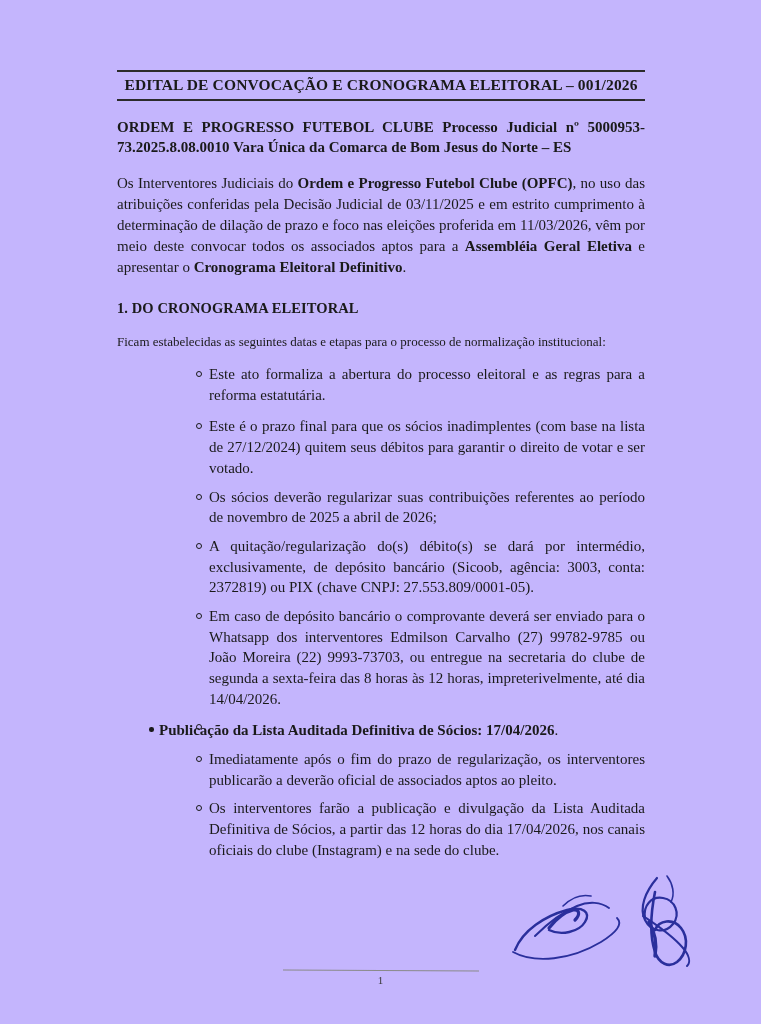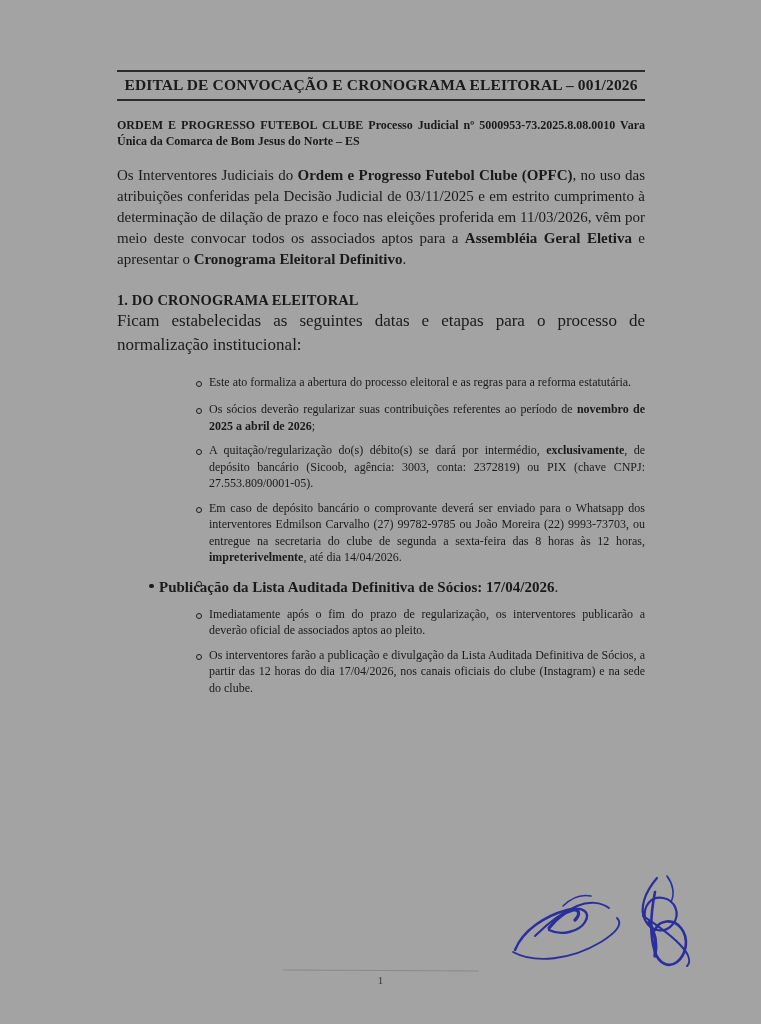--- a/index.html
+++ b/index.html
@@ -5,21 +5,21 @@
 <style>
   html, body {
     margin: 0;
     padding: 0;
     background: #ffffff;
   }
   .page {
     position: relative;
     width: 761px;
     height: 1024px;
-    background: #a3a3a3;
+    background: #c4b5fd;
     overflow: hidden;
     font-family: "Liberation Serif", "DejaVu Serif", serif;
     color: #1a1a1a;
   }
   .content {
     position: absolute;
     left: 117px;
     top: 70px;
     width: 528px;
   }
@@ -35,21 +35,21 @@
     font-weight: bold;
     font-size: 15.5px;
     letter-spacing: 0.15px;
     white-space: nowrap;
   }
 
   
   .case-heading {
     margin-top: 17px;
     font-weight: bold;
-    font-size: 12px;
+    font-size: 15px;
     line-height: 1.33;
     text-align: justify;
     text-justify: inter-word;
   }
 
   
   .para {
     font-size: 15px;
     line-height: 1.40;
     text-align: justify;
@@ -58,22 +58,22 @@
   .para b { font-weight: bold; }
 
   .section-heading {
     margin-top: 22px;
     font-weight: bold;
     font-size: 14.5px;
     letter-spacing: 0.1px;
   }
 
   .intro-para {
-    margin-top: 0;
-    font-size: 17px;
+    margin-top: 16px;
+    font-size: 13px;
     line-height: 1.40;
     text-align: justify;
     text-justify: inter-word;
   }
 
   
   .bullets {
     margin: 13px 0 0 0;
     padding: 0;
     list-style: none;
@@ -100,37 +100,37 @@
   .bullet-main .trail { font-weight: normal; }
 
   .sublist {
     margin: 1px 0 0 0;
     padding: 0;
     list-style: none;
   }
   .sub-item {
     position: relative;
     padding-left: 92px;
-    font-size: 12px;
+    font-size: 15px;
     line-height: 1.38;
     text-align: justify;
     text-justify: inter-word;
     margin-top: 8px;
   }
   .sub-item .circle {
     position: absolute;
     left: 79px;
     top: 7px;
     width: 4px;
     height: 4px;
     border: 1px solid #1a1a1a;
     border-radius: 50%;
     background: transparent;
   }
-  .sub-item b { font-weight: bold; }
+  .sub-item b { font-weight: normal; }
 
   
   .footer {
     position: absolute;
     left: 0;
     right: 0;
     bottom: 38px;
     text-align: center;
   }
   .footer-rule {
@@ -181,20 +181,23 @@
       <li class="bullet-group">
         <ul class="sublist">
           <li class="sub-item">
             <span class="circle"></span><span>Este ato formaliza a abertura do processo eleitoral e as regras para a reforma estatutária.</span>
           </li>
         </ul>
       </li>
 
       <li class="bullet-group">
         <ul class="sublist">
+          <li class="sub-item">
+            <span class="circle"></span><span>Este é o prazo final para que os sócios inadimplentes (com base na lista de 27/12/2024) quitem seus débitos para garantir o direito de votar e ser votado.</span>
+          </li>
           <li class="sub-item">
             <span class="circle"></span><span>Os sócios deverão regularizar suas contribuições referentes ao período de </span><b>novembro de 2025 a abril de 2026</b><span>;</span>
           </li>
           <li class="sub-item">
             <span class="circle"></span><span>A quitação/regularização do(s) débito(s) se dará por intermédio, </span><b>exclusivamente</b><span>, de depósito bancário (Sicoob, agência: 3003, conta: 2372819) ou PIX (chave CNPJ: 27.553.809/0001-05).</span>
           </li>
           <li class="sub-item">
             <span class="circle"></span><span>Em caso de depósito bancário o comprovante deverá ser enviado para o Whatsapp dos interventores Edmilson Carvalho (27) 99782-9785 ou João Moreira (22) 9993-73703, ou entregue na secretaria do clube de segunda a sexta-feira das 8 horas às 12 horas, </span><b>impreterivelmente</b><span>, até dia 14/04/2026.</span>
           </li>
           <li class="sub-item">

